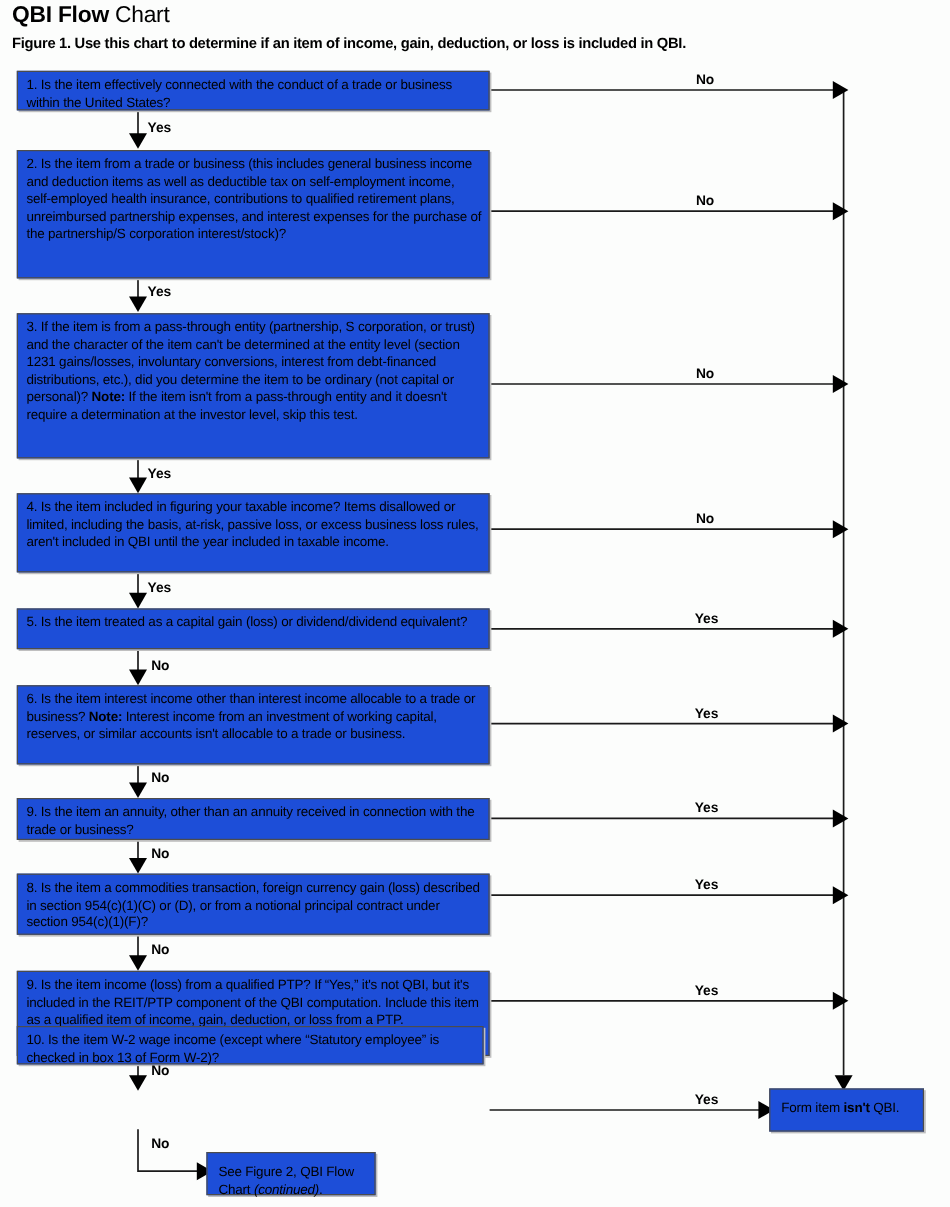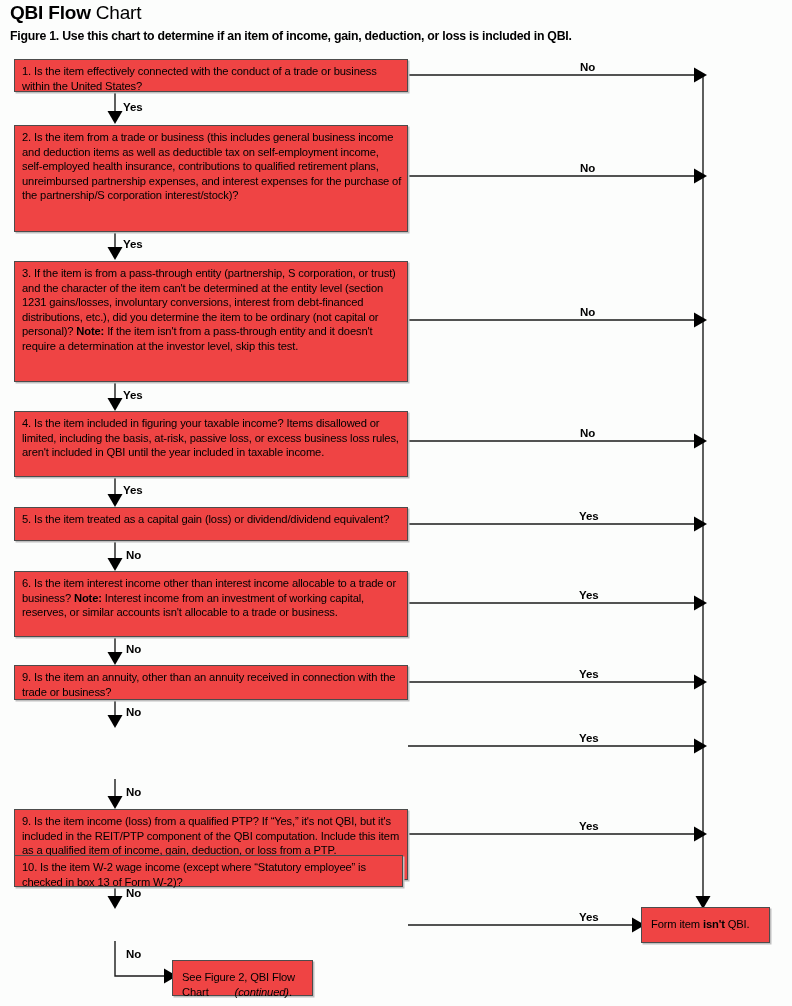--- a/index.html
+++ b/index.html
@@ -40,40 +40,40 @@
     font-size: 12.3px;
     font-weight: bold;
     line-height: 15px;
     letter-spacing: -0.25px;
     white-space: nowrap;
   }
   
   .node {
     position: absolute;
     box-sizing: border-box;
-    background: #ef4444;
+    background: #1d4ed8;
     border: 1px solid #4c4c4c;
     box-shadow: 1.5px 1.5px 0 0 #bfbfbf;
   }
   .node .node-text {
     position: absolute;
     left: 7px;
     right: 5px;
     top: 4px;
     font-size: 11.2px;
     line-height: 14.6px;
     letter-spacing: -0.15px;
     color: #000;
   }
   .node.term .node-text {
     left: 9px;
     top: 9px;
   }
   b.kw { font-weight: bold; text-align: center; }
-  i.kw { font-style: italic; margin-left: 23px; }
+  i.kw { font-style: italic; }
   
   .elabel {
     position: absolute;
     font-size: 11.5px;
     font-weight: bold;
     letter-spacing: -0.1px;
     line-height: 12px;
     white-space: nowrap;
     color: #000;
     padding-left: 40px;
@@ -175,20 +175,23 @@
   </div>
 
   <div class="node" style="left:14px; top:571px; width:394px; height:66px;">
     <div class="node-text"><span>6. Is the item interest income other than interest income allocable to a trade or business? </span><b class="kw">Note:</b><span> Interest income from an investment of working capital, reserves, or similar accounts isn't allocable to a trade or business.</span></div>
   </div>
 
   <div class="node" style="left:14px; top:665px; width:394px; height:35px;">
     <div class="node-text">9. Is the item an annuity, other than an annuity received in connection with the trade or business?</div>
   </div>
 
+  <div class="node" style="left:14px; top:728px; width:394px; height:51px;">
+    <div class="node-text">8. Is the item a commodities transaction, foreign currency gain (loss) described in section 954(c)(1)(C) or (D), or from a notional principal contract under section 954(c)(1)(F)?</div>
+  </div>
 
   <div class="node" style="left:14px; top:809px; width:394px; height:71px;">
     <div class="node-text">9. Is the item income (loss) from a qualified PTP? If “Yes,” it's not QBI, but it's included in the REIT/PTP component of the QBI computation. Include this item as a qualified item of income, gain, deduction, or loss from a PTP.</div>
   </div>
 
   <div class="node" style="left:14px; top:855px; width:389px; height:32px;padding-left:16px;">
     <div class="node-text">10. Is the item W-2 wage income (except where “Statutory employee” is checked in box 13 of Form W-2)?</div>
   </div>
 
   <div class="node term" style="left:641px; top:907px; width:129px; height:36px;">

